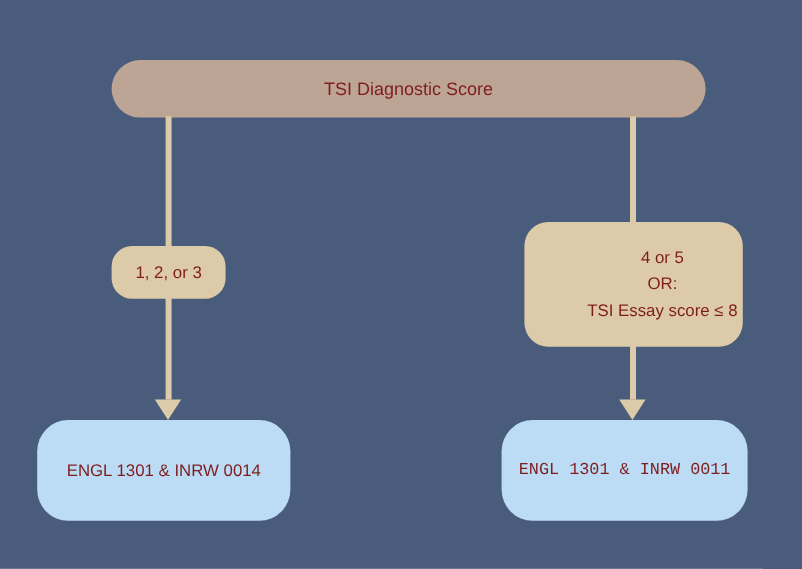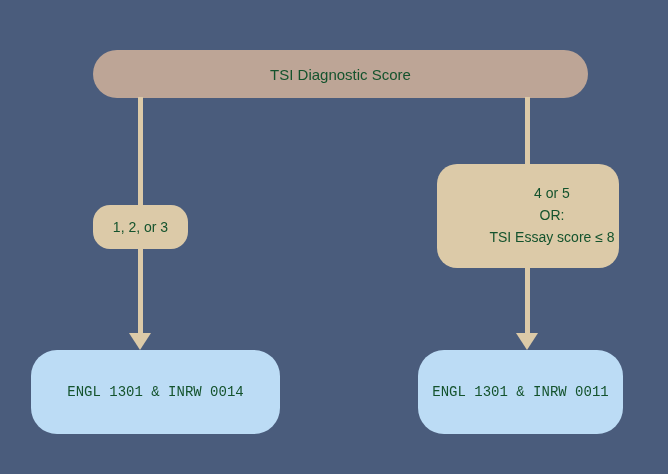--- a/index.html
+++ b/index.html
@@ -29,21 +29,21 @@
     border-left: 11px solid transparent;
     border-right: 11px solid transparent;
     border-top: 17px solid #dccaa8;
   }
   .node {
     position: absolute;
     display: flex;
     align-items: center;
     justify-content: center;
     text-align: center;
-    color: #14532d;
+    color: #7f1d1d;
     box-sizing: border-box;
   }
   #root-node {
     left: 93px;
     top: 50px;
     width: 495px;
     height: 48px;
     background: #bda596;
     border-radius: 24px;
     font-size: 15px;
@@ -52,21 +52,21 @@
     left: 93px;
     top: 205px;
     width: 95px;
     height: 44px;
     background: #dccaa8;
     border-radius: 17px;
     font-size: 14px;
   }
   #label-right {
     left: 437px;
-    top: 164px;
+    top: 185px;
     width: 182px;
     height: 104px;
     background: #dccaa8;
     border-radius: 20px;
     font-size: 14px;
     flex-direction: column;
     line-height: 1.55;
     padding-left: 48px;
   }
   #label-right .line {
@@ -75,22 +75,21 @@
   }
   .terminal {
     background: #bcdcf5;
     border-radius: 26px;
     font-size: 14px;
     height: 84px;
   }
   #terminal-left {
     left: 31px;
     top: 350px;
-    width: 249px;
-    font-family: Liberation Mono, monospace;
+    width: 211px;
   }
   #terminal-right {
     left: 418px;
     top: 350px;
     width: 205px;
     font-family: Liberation Mono, monospace;
   }
 </style>
 </head>
 <body>

